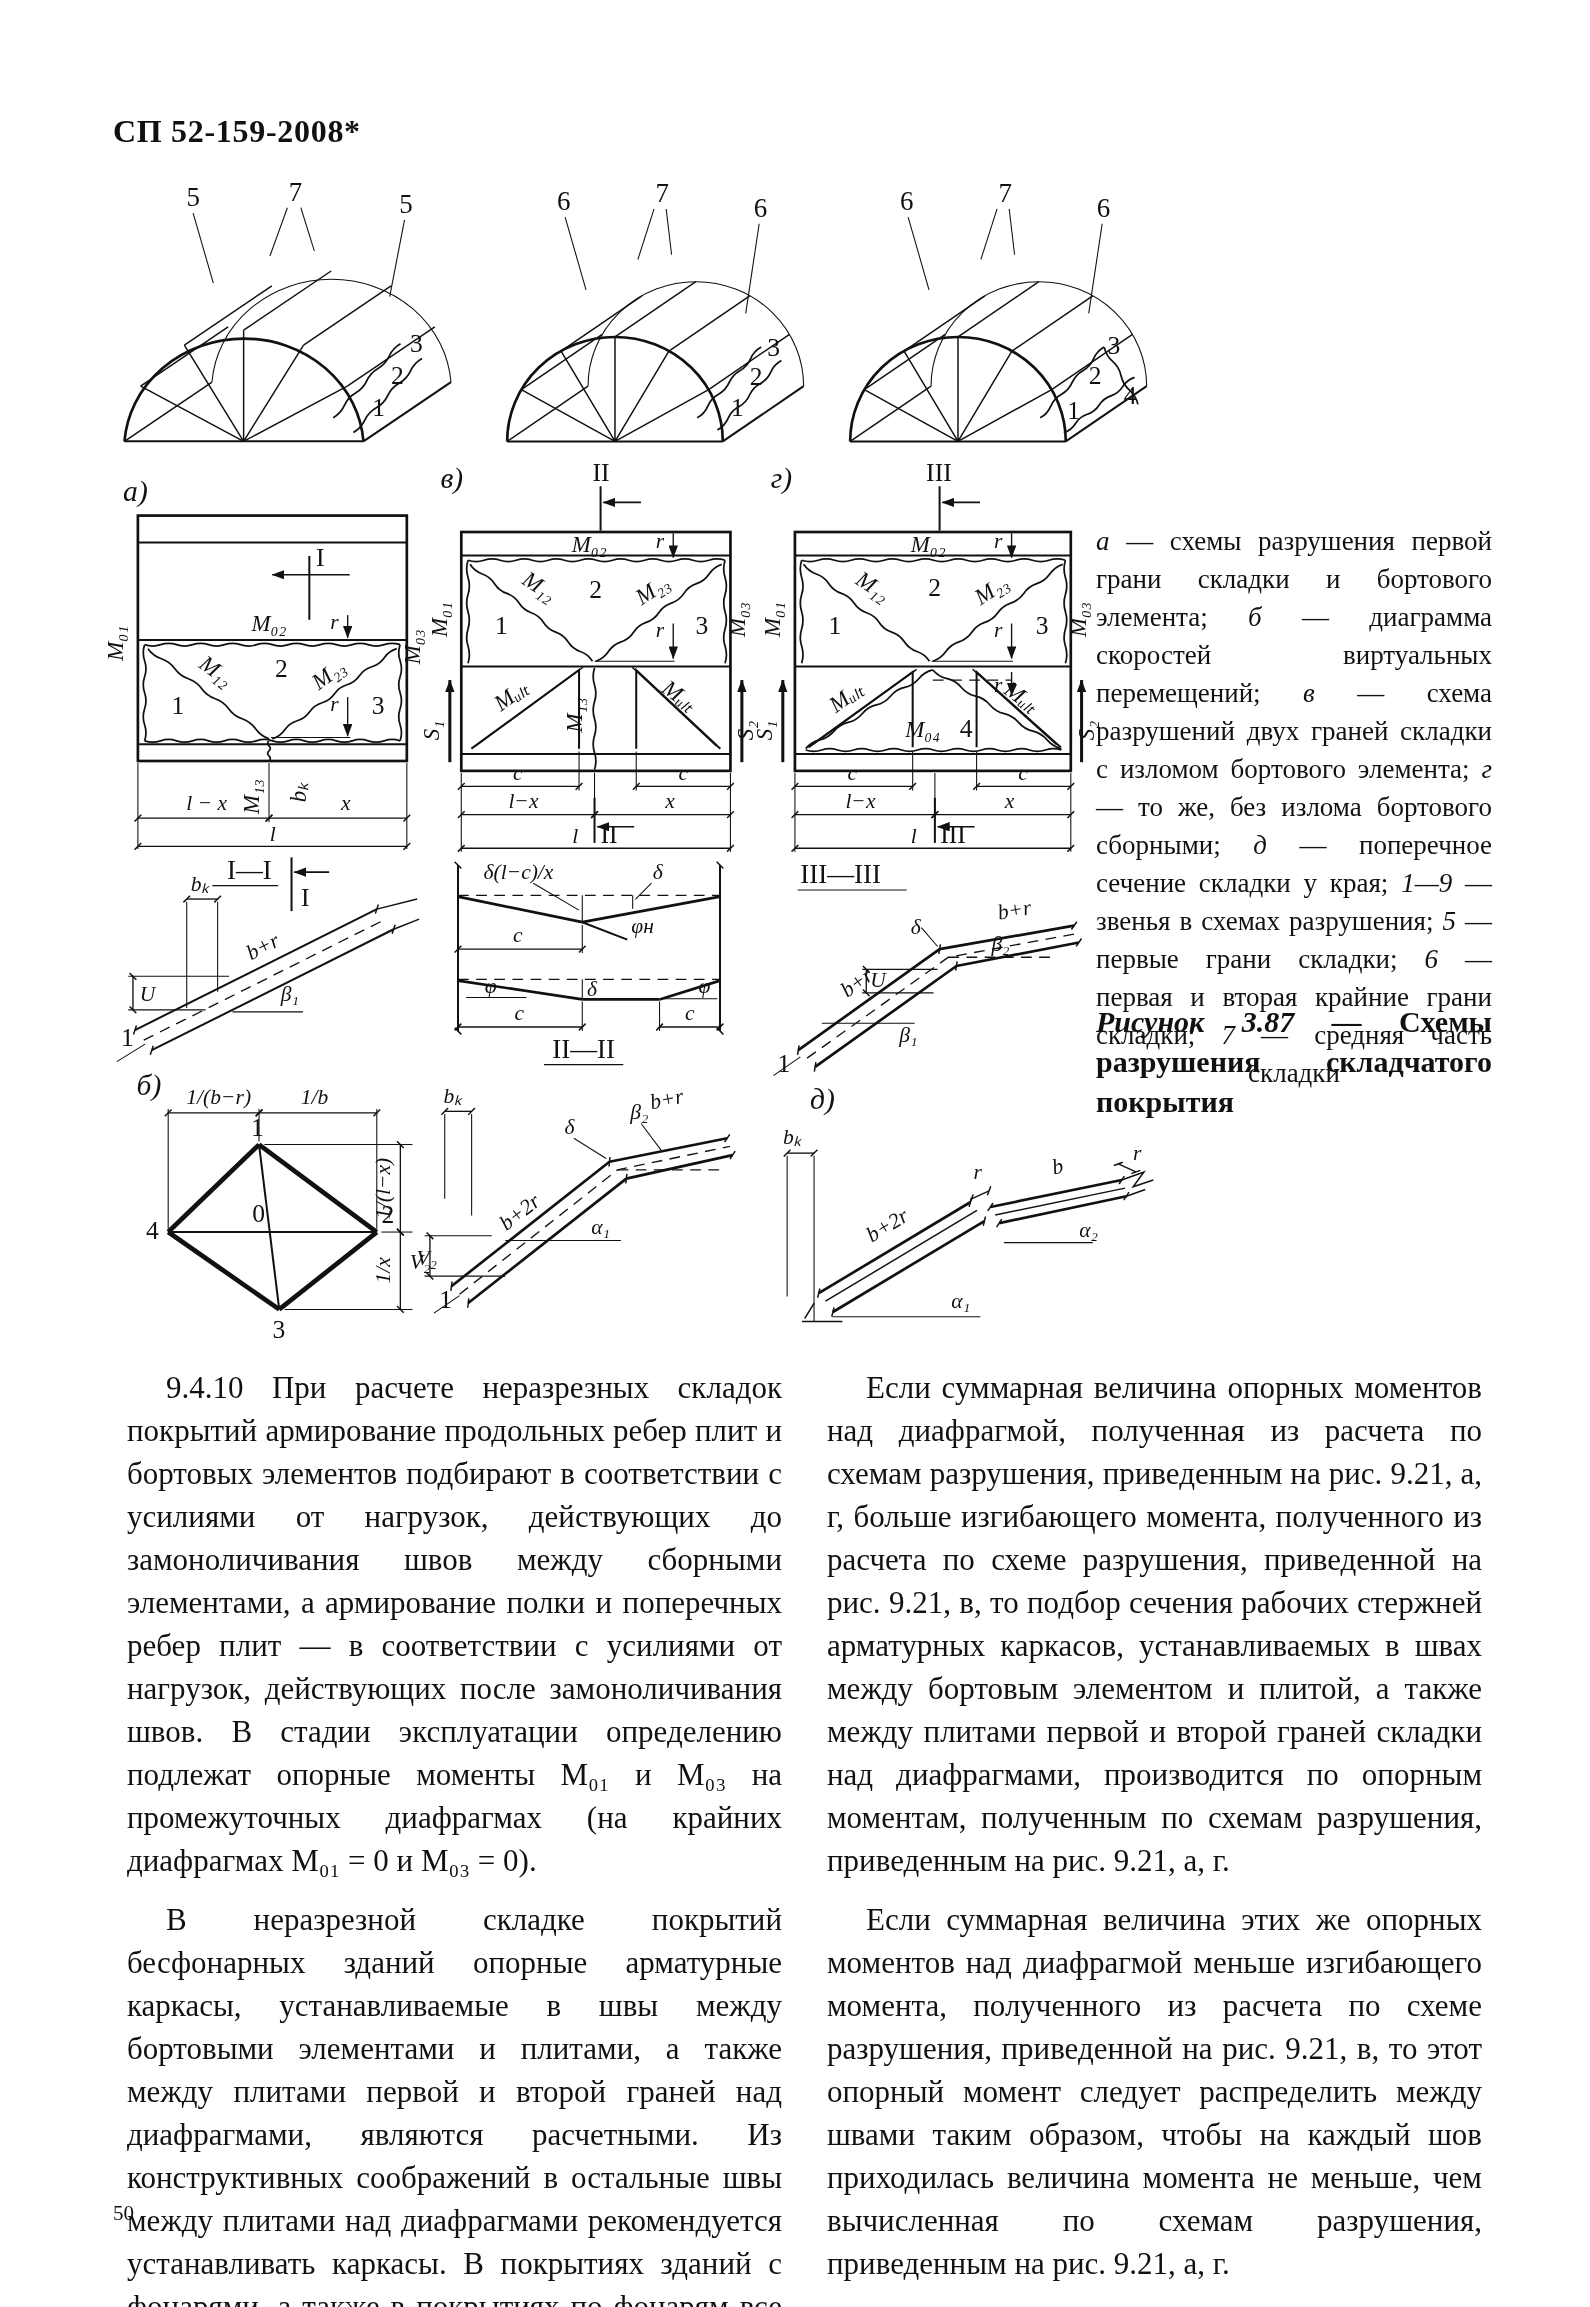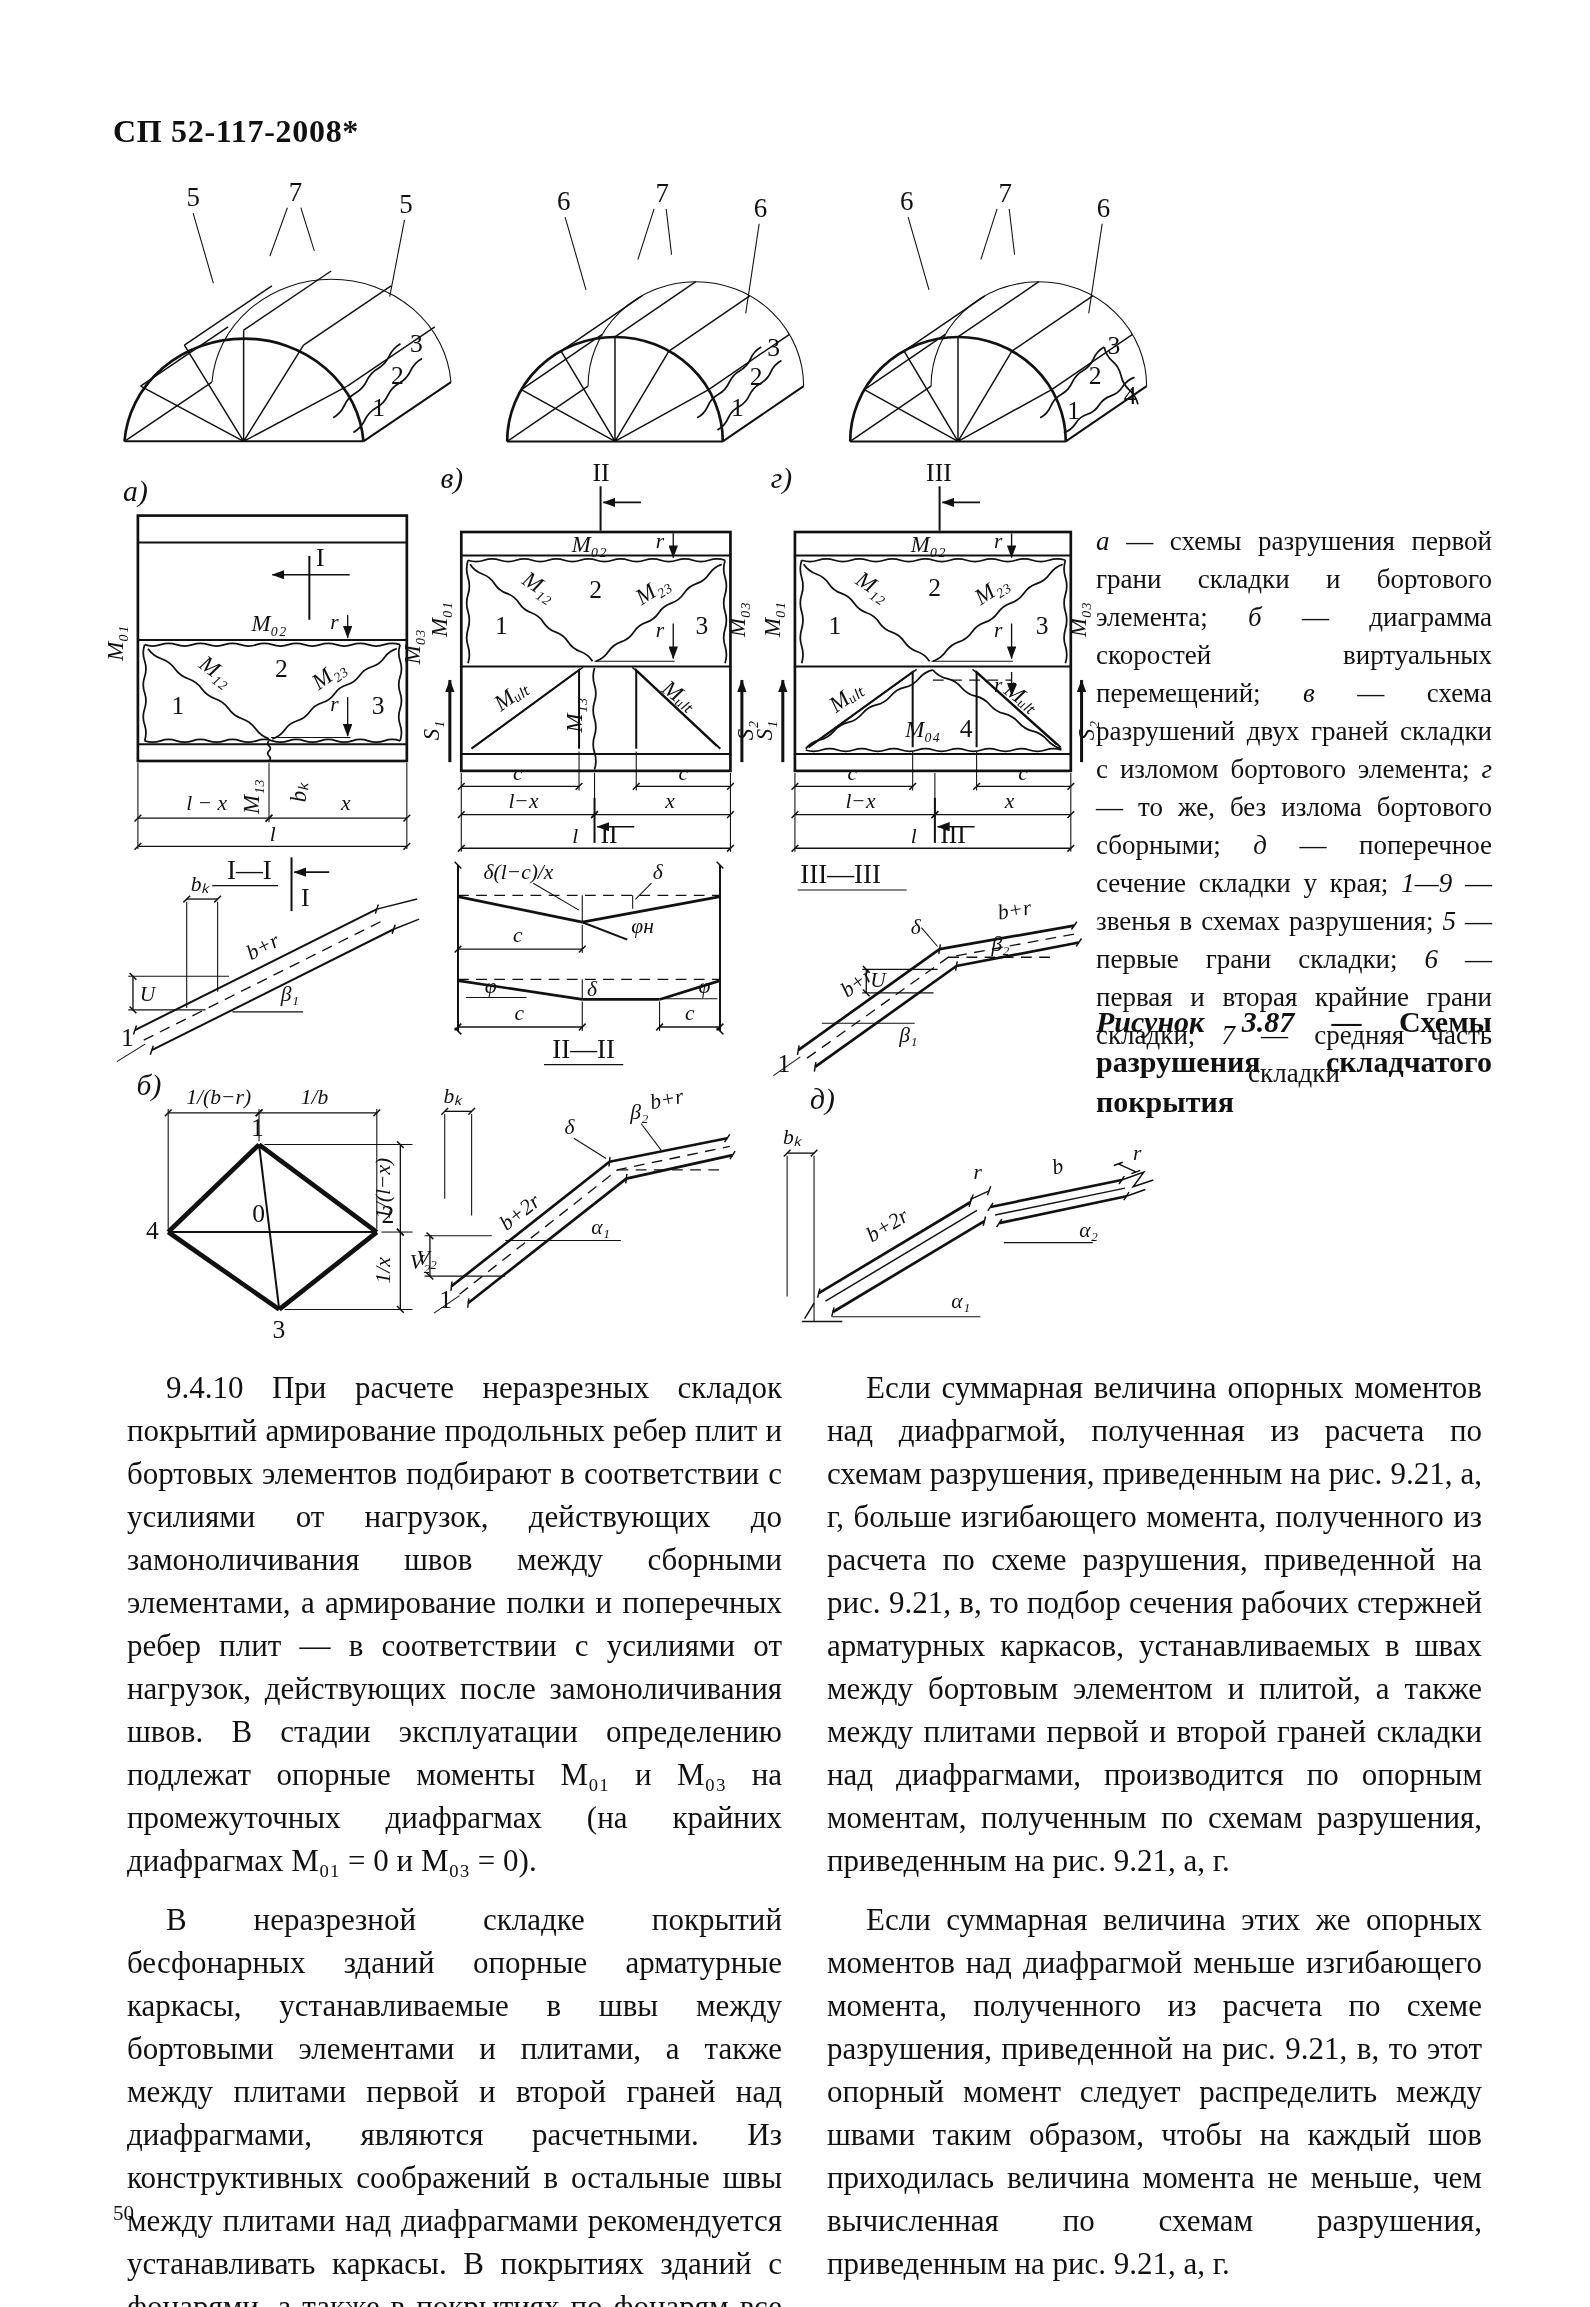--- a/index.html
+++ b/index.html
@@ -47,21 +47,21 @@
     <defs>
       <marker id="tick" markerUnits="userSpaceOnUse" markerWidth="18" markerHeight="18" refX="9" refY="9" orient="auto">
         <path d="M4,14 L14,4" stroke="#111" stroke-width="2.2" fill="none"></path>
       </marker>
       <marker id="arr" markerUnits="userSpaceOnUse" markerWidth="20" markerHeight="14" refX="18" refY="7" orient="auto">
         <path d="M0,0 L19,7 L0,14 z" fill="#111"></path>
       </marker>
     </defs>
   </svg>
 
-  <div class="abs doc-header" style="left:113px;top:113px">СП 52-117-2008*</div>
+  <div class="abs doc-header" style="left:113px;top:113px">СП 52-159-2008*</div>
 
   <svg style="left:111px;top:182px" width="377" height="283" viewBox="0 0 560 420">
     <g>
       <path class="ln3" d="M20,385 A178,165 0 0 1 375,385"></path>
       <line class="ln2" x1="20" y1="385" x2="375" y2="385"></line>
       <path class="thin2" d="M197,385 L44,303 M197,385 L109,242 M197,385 L197,220 M197,385 L286,242 M197,385 L351,303"></path>
       <path class="thin" d="M150,297 A178,165 0 0 1 505,297"></path>
       <line class="thin2" x1="20" y1="385" x2="150" y2="297"></line>
       <line class="ln2" x1="375" y1="385" x2="505" y2="297"></line>
       <line class="thin2" x1="44" y1="303" x2="174" y2="215"></line>

